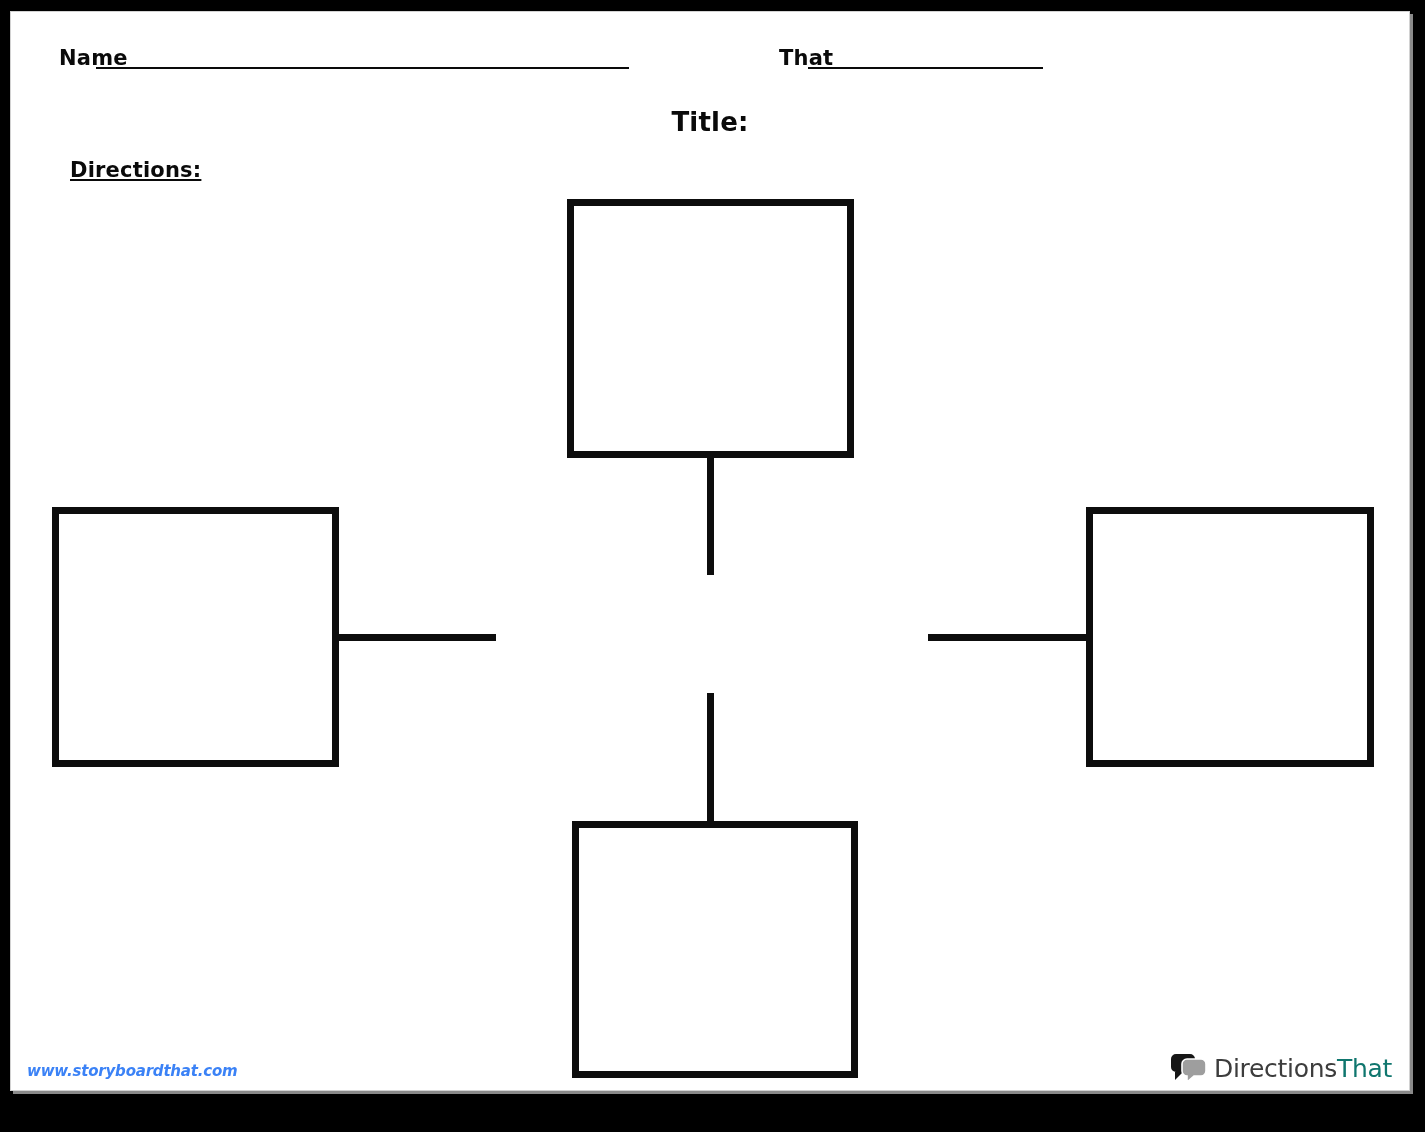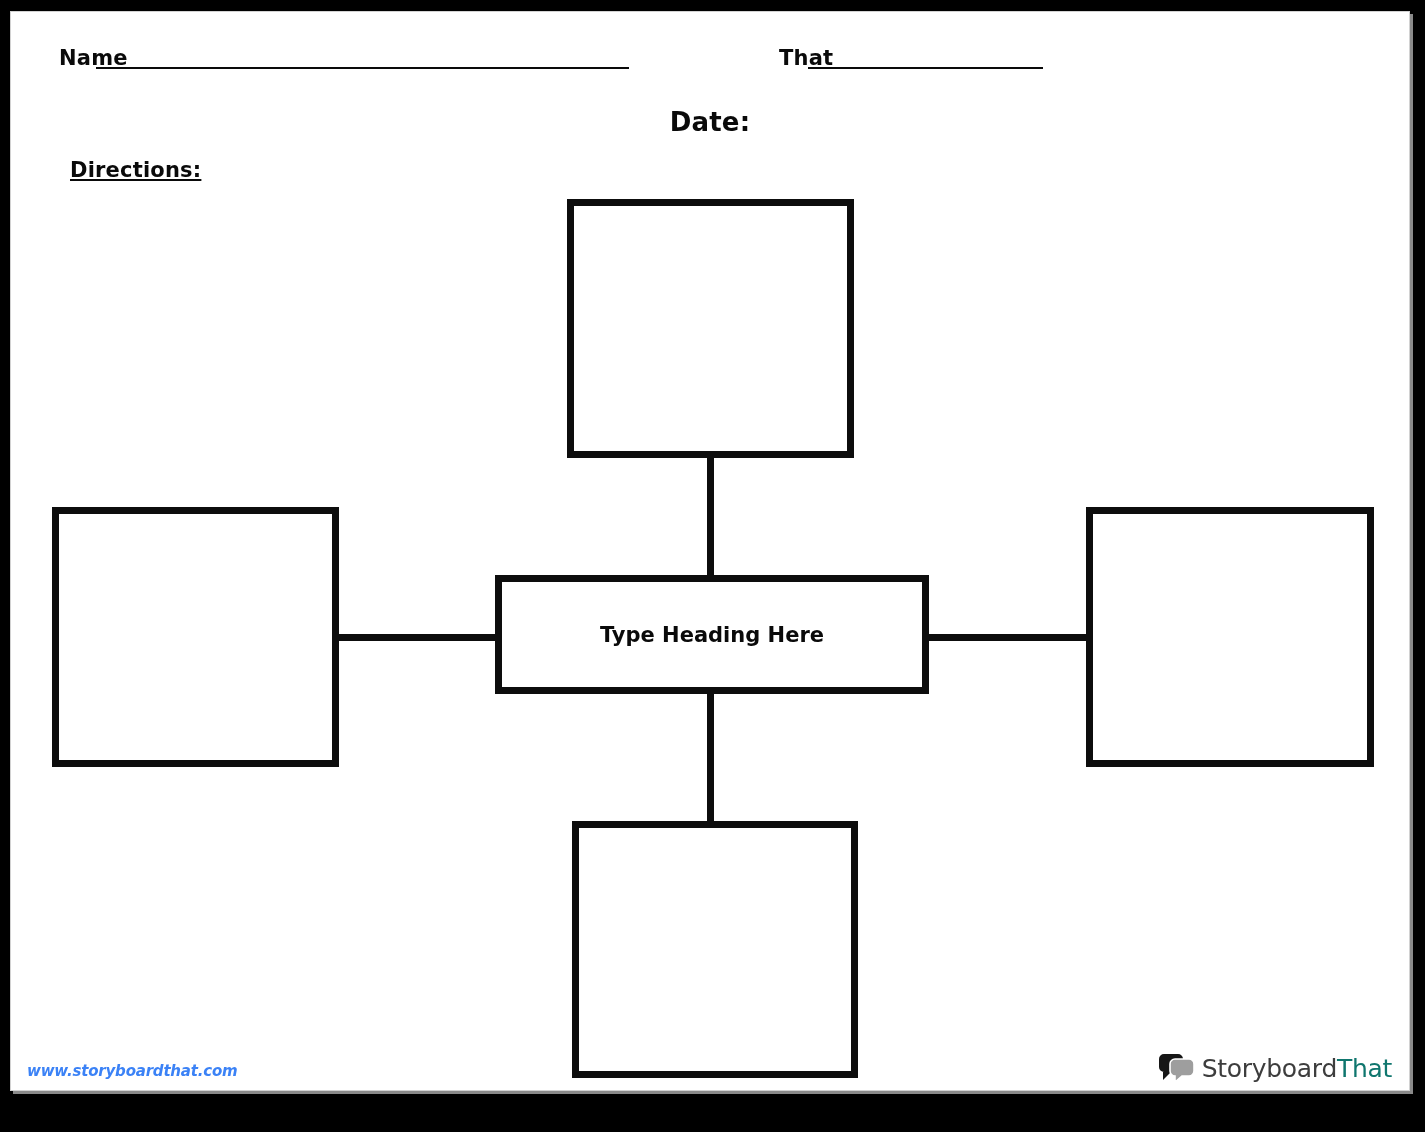--- a/index.html
+++ b/index.html
@@ -89,48 +89,45 @@
 <body>
 
 <div class="page">
 
   <span class="abs label name-label" style="left:22px; top:34px;">Name</span>
   <div class="fill-line" style="left:85px; top:55px; width:533px;"></div>
 
   <span class="abs label date-label" style="left:742px; top:34px;">That</span>
   <div class="fill-line" style="left:797px; top:55px; width:235px;"></div>
 
-  <div class="abs label title-label">Date:</div>
+  <div class="abs label title-label">Title:</div>
 
   <span class="abs label directions-label" style="left:33px; top:146px;text-decoration:underline;">Directions:</span>
 
   <div class="connector conn-v" style="left:696px; top:445px; height:118px;"></div>
   <div class="connector conn-v" style="left:696px; top:681px; height:128px;"></div>
   <div class="connector conn-h" style="left:327px; top:622px; width:158px;"></div>
   <div class="connector conn-h" style="left:917px; top:622px; width:159px;"></div>
 
   <div class="node-box" style="left:556px; top:187px; width:287px; height:259px;"></div>
 
   <div class="node-box" style="left:41px; top:495px; width:287px; height:260px;"></div>
 
   <div class="node-box" style="left:1075px; top:495px; width:288px; height:260px;"></div>
 
   <div class="node-box" style="left:561px; top:809px; width:286px; height:257px;"></div>
 
-  <div class="center-box">
-    <span class="heading-text">Type Heading Here</span>
-  </div>
 
   <span class="abs site-url">www.storyboardthat.com</span>
 
   <div class="brand">
     <span style="display:inline-flex;">
       <svg width="38" height="31" viewBox="0 0 38 31" aria-hidden="true">
         <path fill="#161616" d="M6 1 H20 A5 5 0 0 1 25 6 V14 A5 5 0 0 1 20 19 H13 L5 27 V19 H6 A5 5 0 0 1 1 14 V6 A5 5 0 0 1 6 1 Z"></path>
         <path fill="#9e9e9e" stroke="#ffffff" stroke-width="1.6" d="M17 6 H31 A5 5 0 0 1 36 11 V18 A5 5 0 0 1 31 23 H24 L17 29 V23 A5 5 0 0 1 12 18 V11 A5 5 0 0 1 17 6 Z"></path>
       </svg>
     </span>
     <span class="brand-text">
-      <span class="primary">Storyboard</span><span class="secondary">That</span>
+      <span class="primary">Directions</span><span class="secondary">That</span>
     </span>
   </div>
 
 </div>
 
 </body></html>

